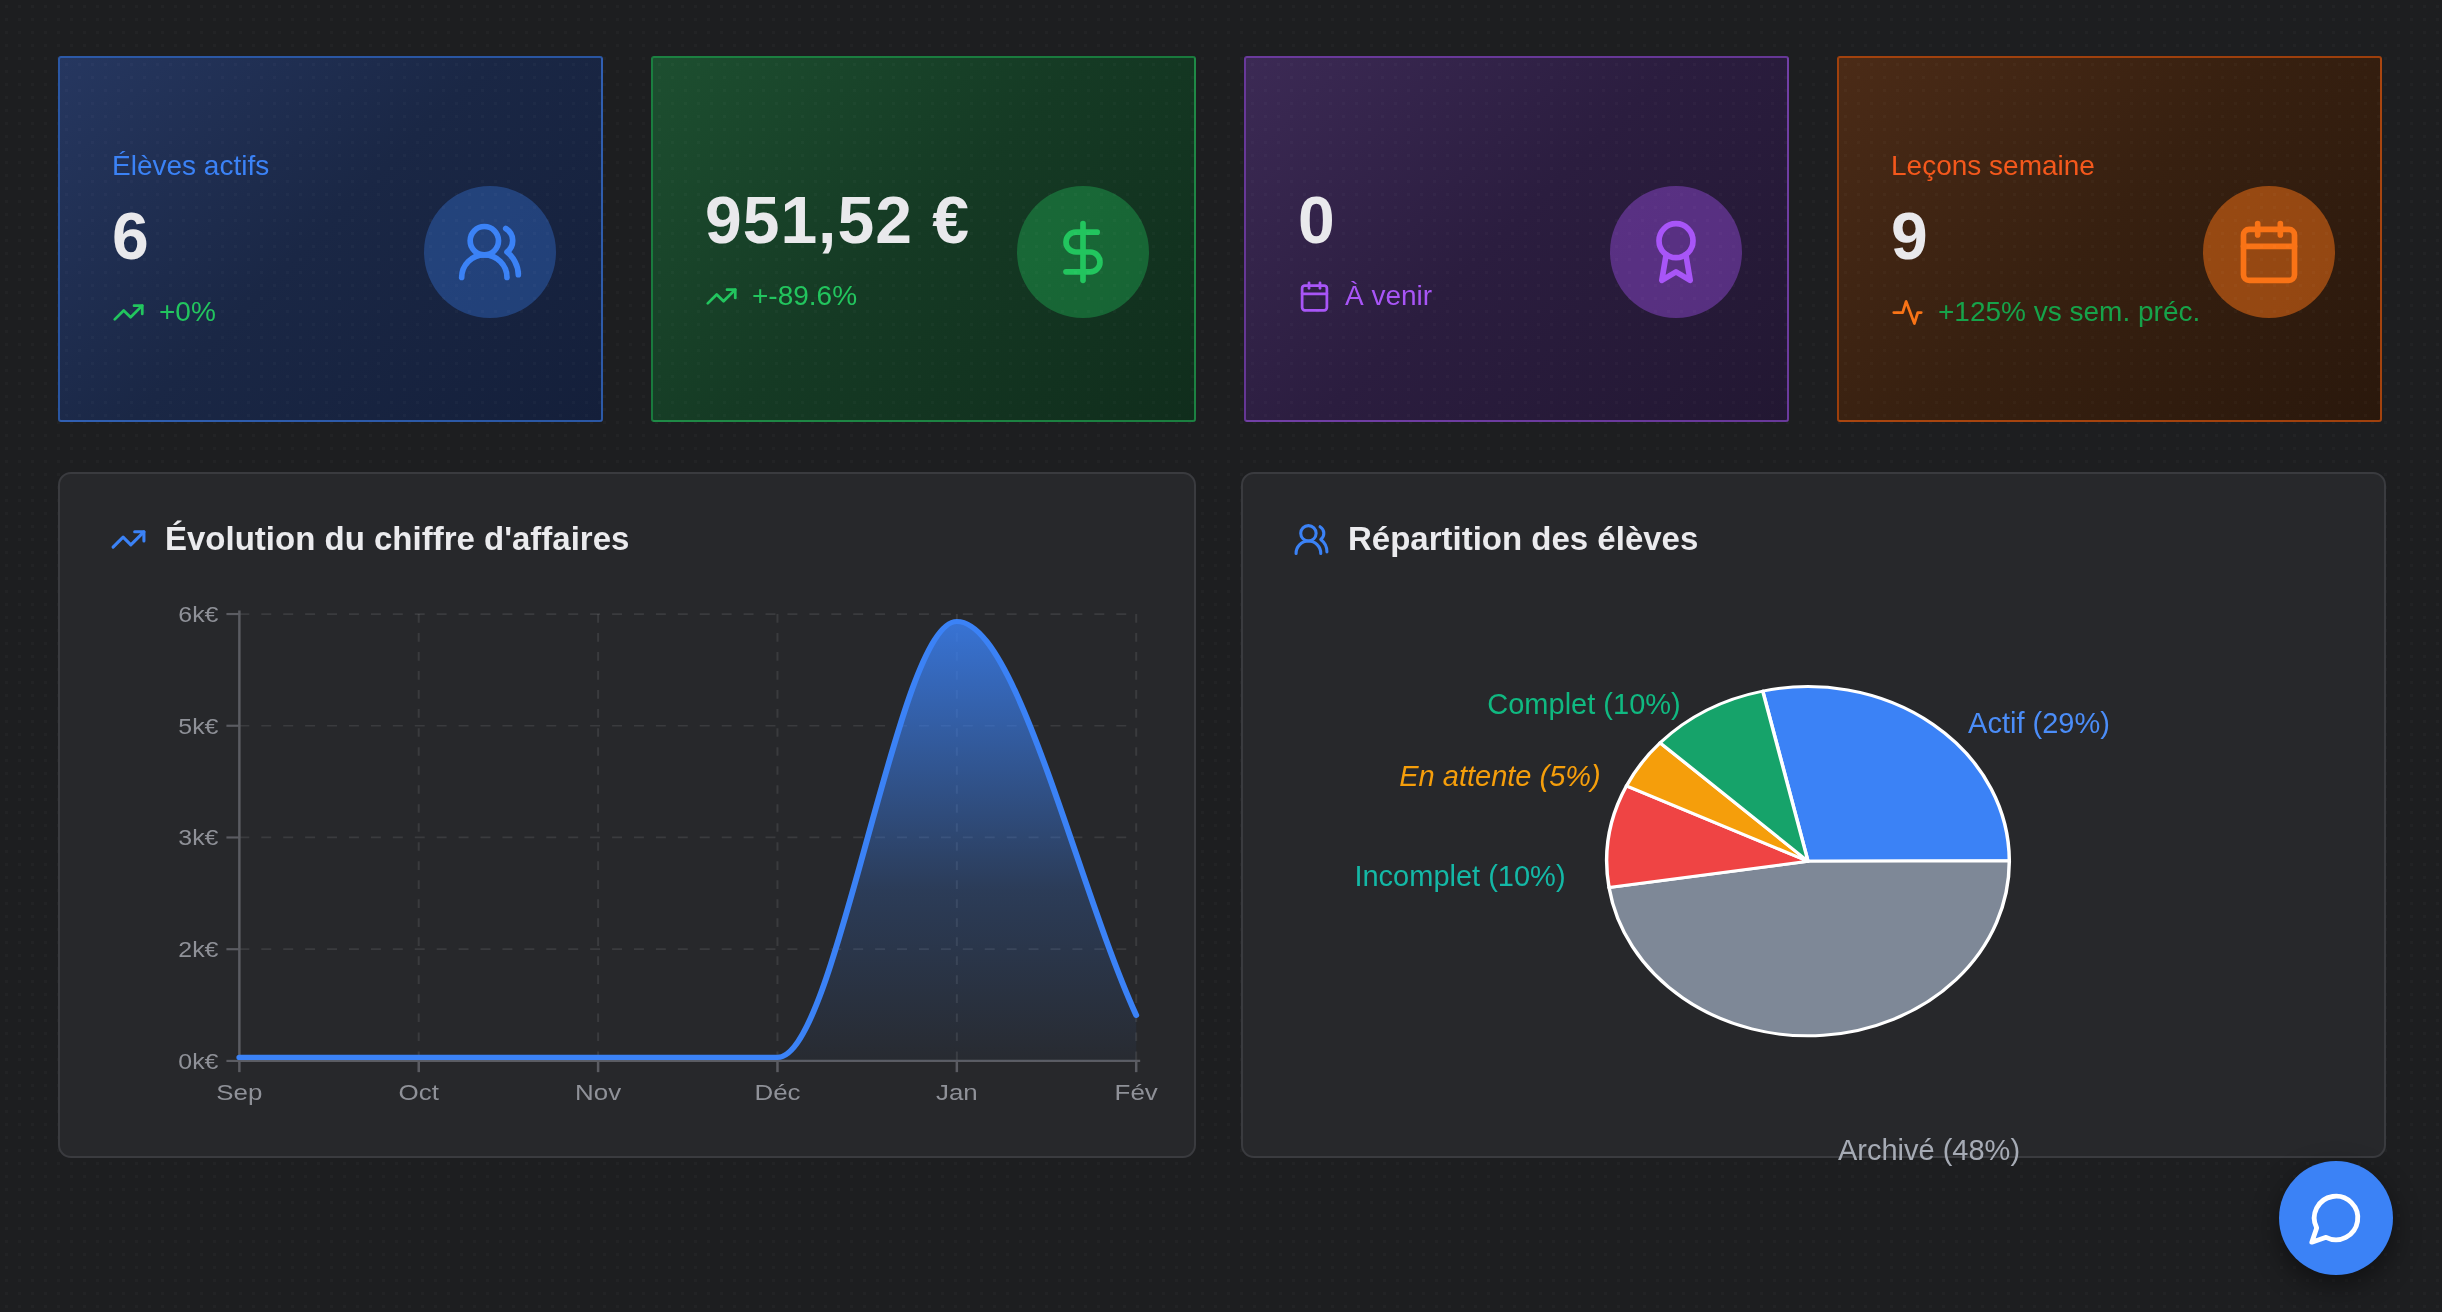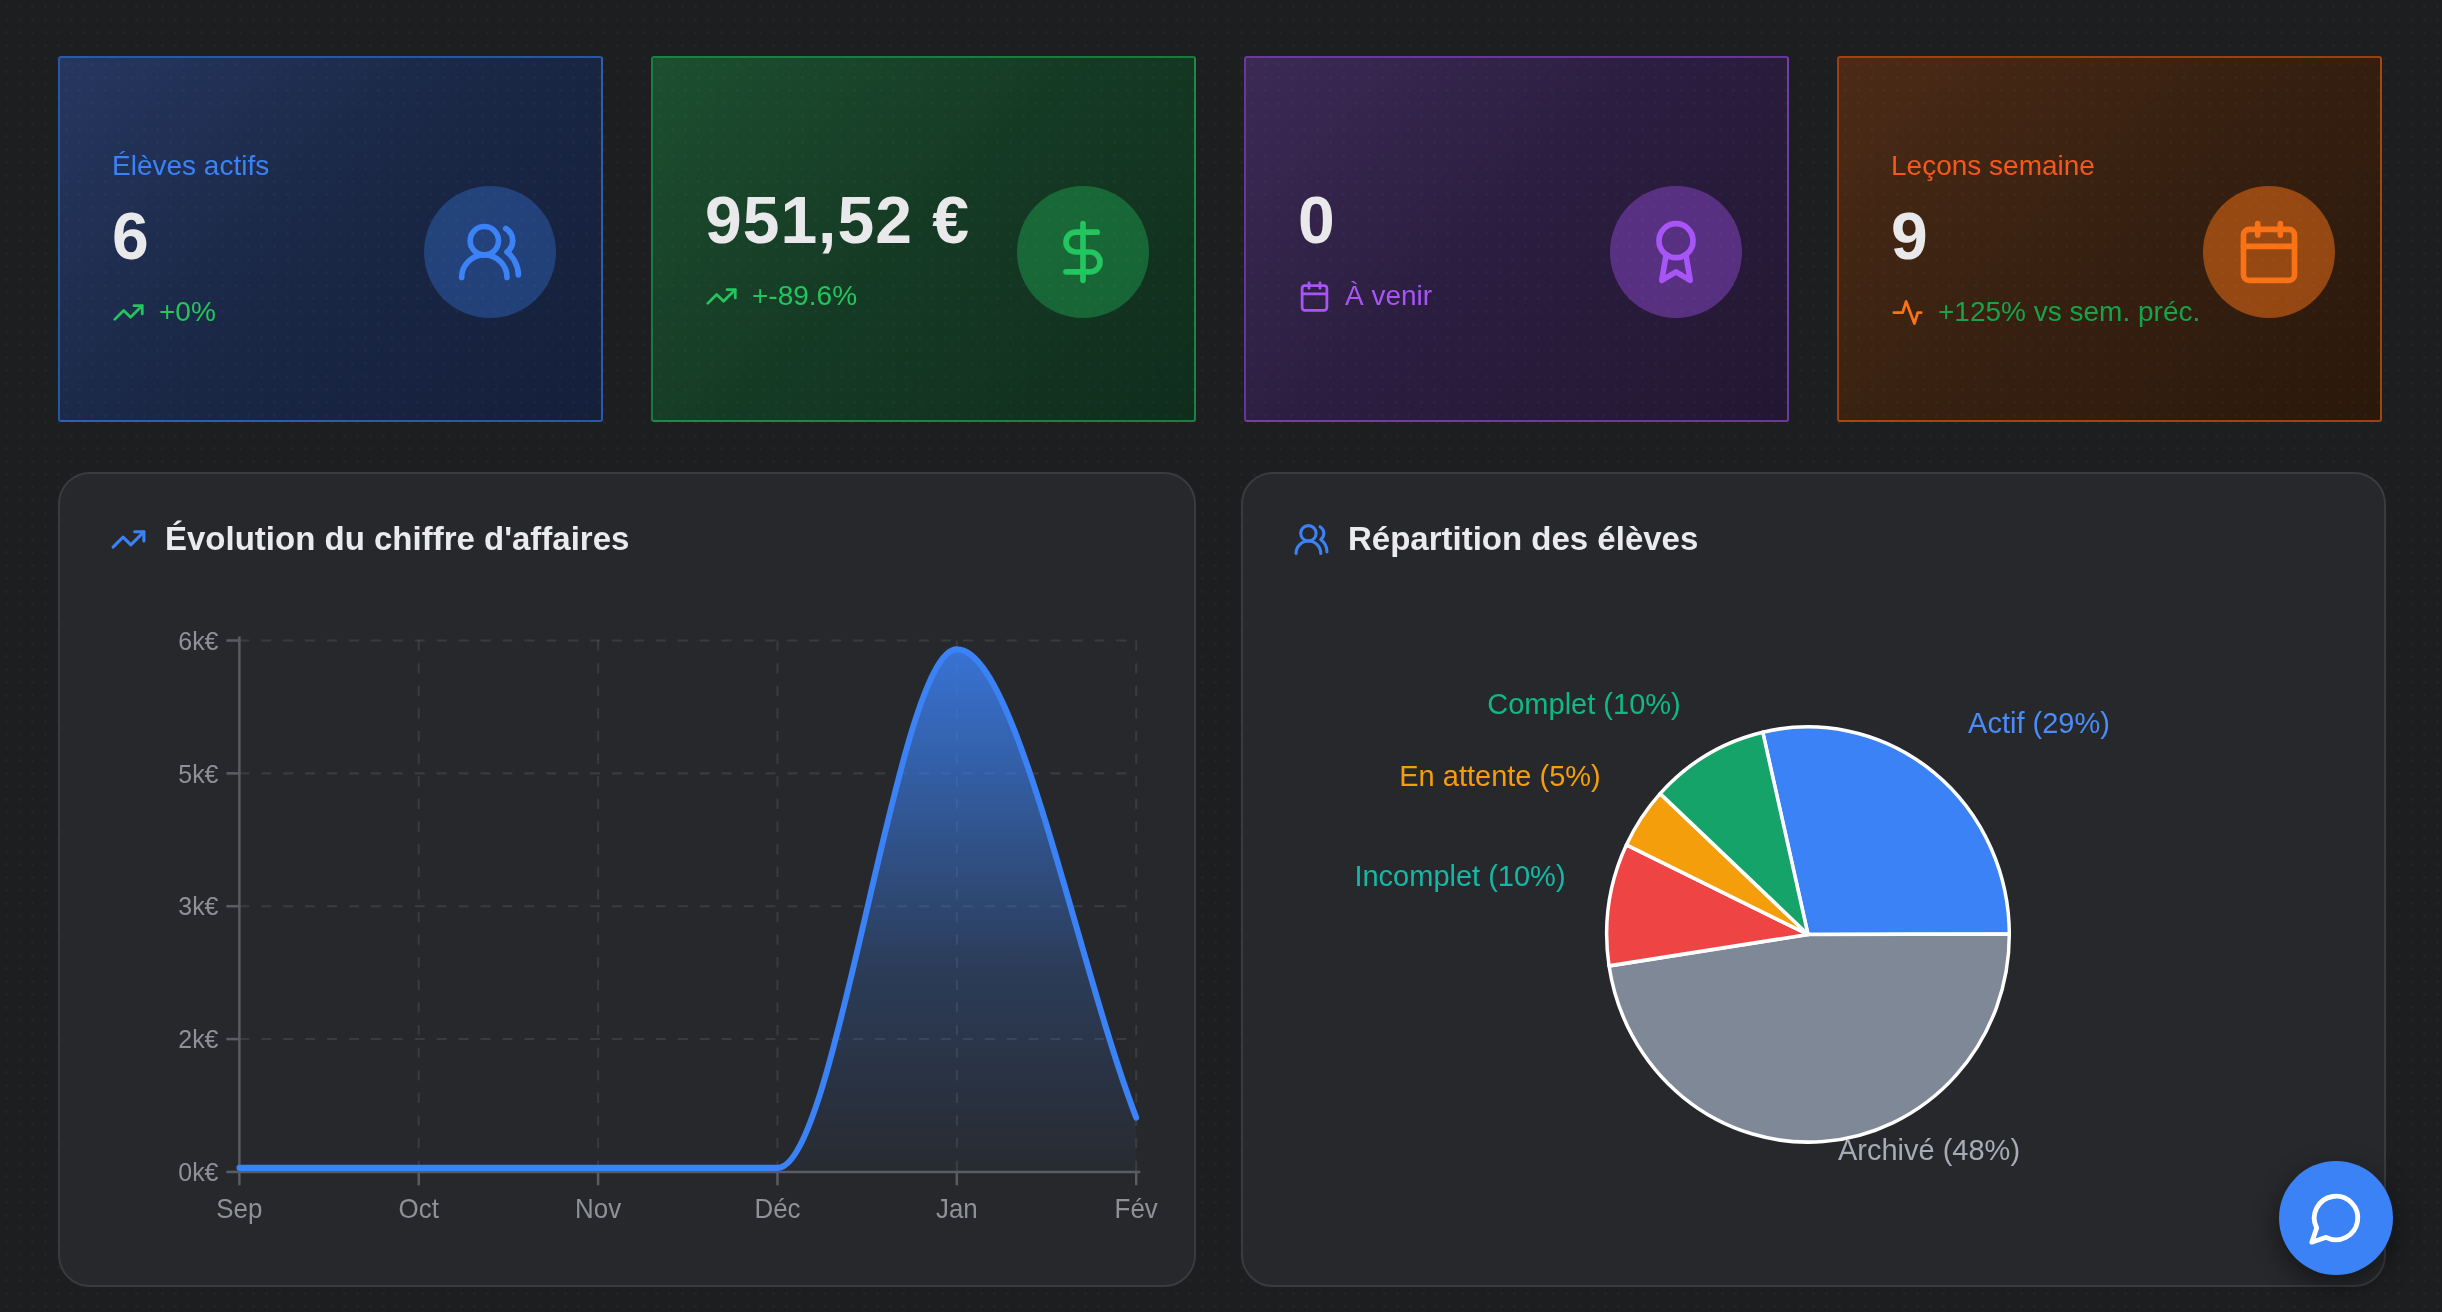--- a/index.html
+++ b/index.html
@@ -38,22 +38,22 @@
   .stat-circle {
     position:absolute; right:45px; top:128px; width:132px; height:132px;
     border-radius:50%; background:var(--circle-bg, rgba(255,255,255,.1));
     display:flex; align-items:center; justify-content:center;
     color:var(--icon-color,#fff);
   }
   .stat-circle svg { width:68px; height:68px; }
 
   
   .panel {
-    position:absolute; top:472px; height:815px;
-    background:#27282b; border:2px solid #3a3b3f; border-radius:32px;
+    position:absolute; top:472px; height:686px;
+    background:#27282b; border:2px solid #3a3b3f; border-radius:13px;
   }
   #revenue-panel { left:58px;  width:1138px; }
   #students-panel{ left:1241px; width:1145px; }
   .panel-title {
     position:absolute; left:50px; top:46px; z-index:2;
     display:flex; align-items:center; gap:18px;
     font-size:33px; font-weight:bold; color:#ebebee;
   }
   .panel-title svg { width:37px; height:37px; color:#3b82f6; flex:0 0 auto; }
   .chart-svg { position:absolute; inset:0; width:100%; height:100%; }
@@ -63,21 +63,21 @@
   .ytick-text, .xtick-text { fill:#8f9198; font-size:25px; font-family:"Liberation Sans", sans-serif; }
   .xtick-text { font-size:26px; }
 
   .pie-label {
     position:absolute; transform:translate(-50%,-50%);
     font-size:29px; white-space:nowrap; z-index:2;
   }
   .pl-0 { left:796px; top:249px; }
   .pl-1 { left:686px; top:676px; }
   .pl-2 { left:217px; top:402px; }
-  .pl-3 { left:257px; top:302px; }
+  .pl-3 { left:257px; top:302px;font-style:italic; }
   .pl-4 { left:341px; top:230px; }
 
   
   .chat-fab {
     position:absolute; left:2279px; top:1161px; width:114px; height:114px;
     border-radius:50%; background:#3b82f6; border:none; cursor:pointer;
     display:flex; align-items:center; justify-content:center;
     box-shadow:0 10px 28px rgba(0,0,0,0.45); z-index:5; color:#ffffff;
   }
   .chat-fab svg { width:58px; height:58px; }

